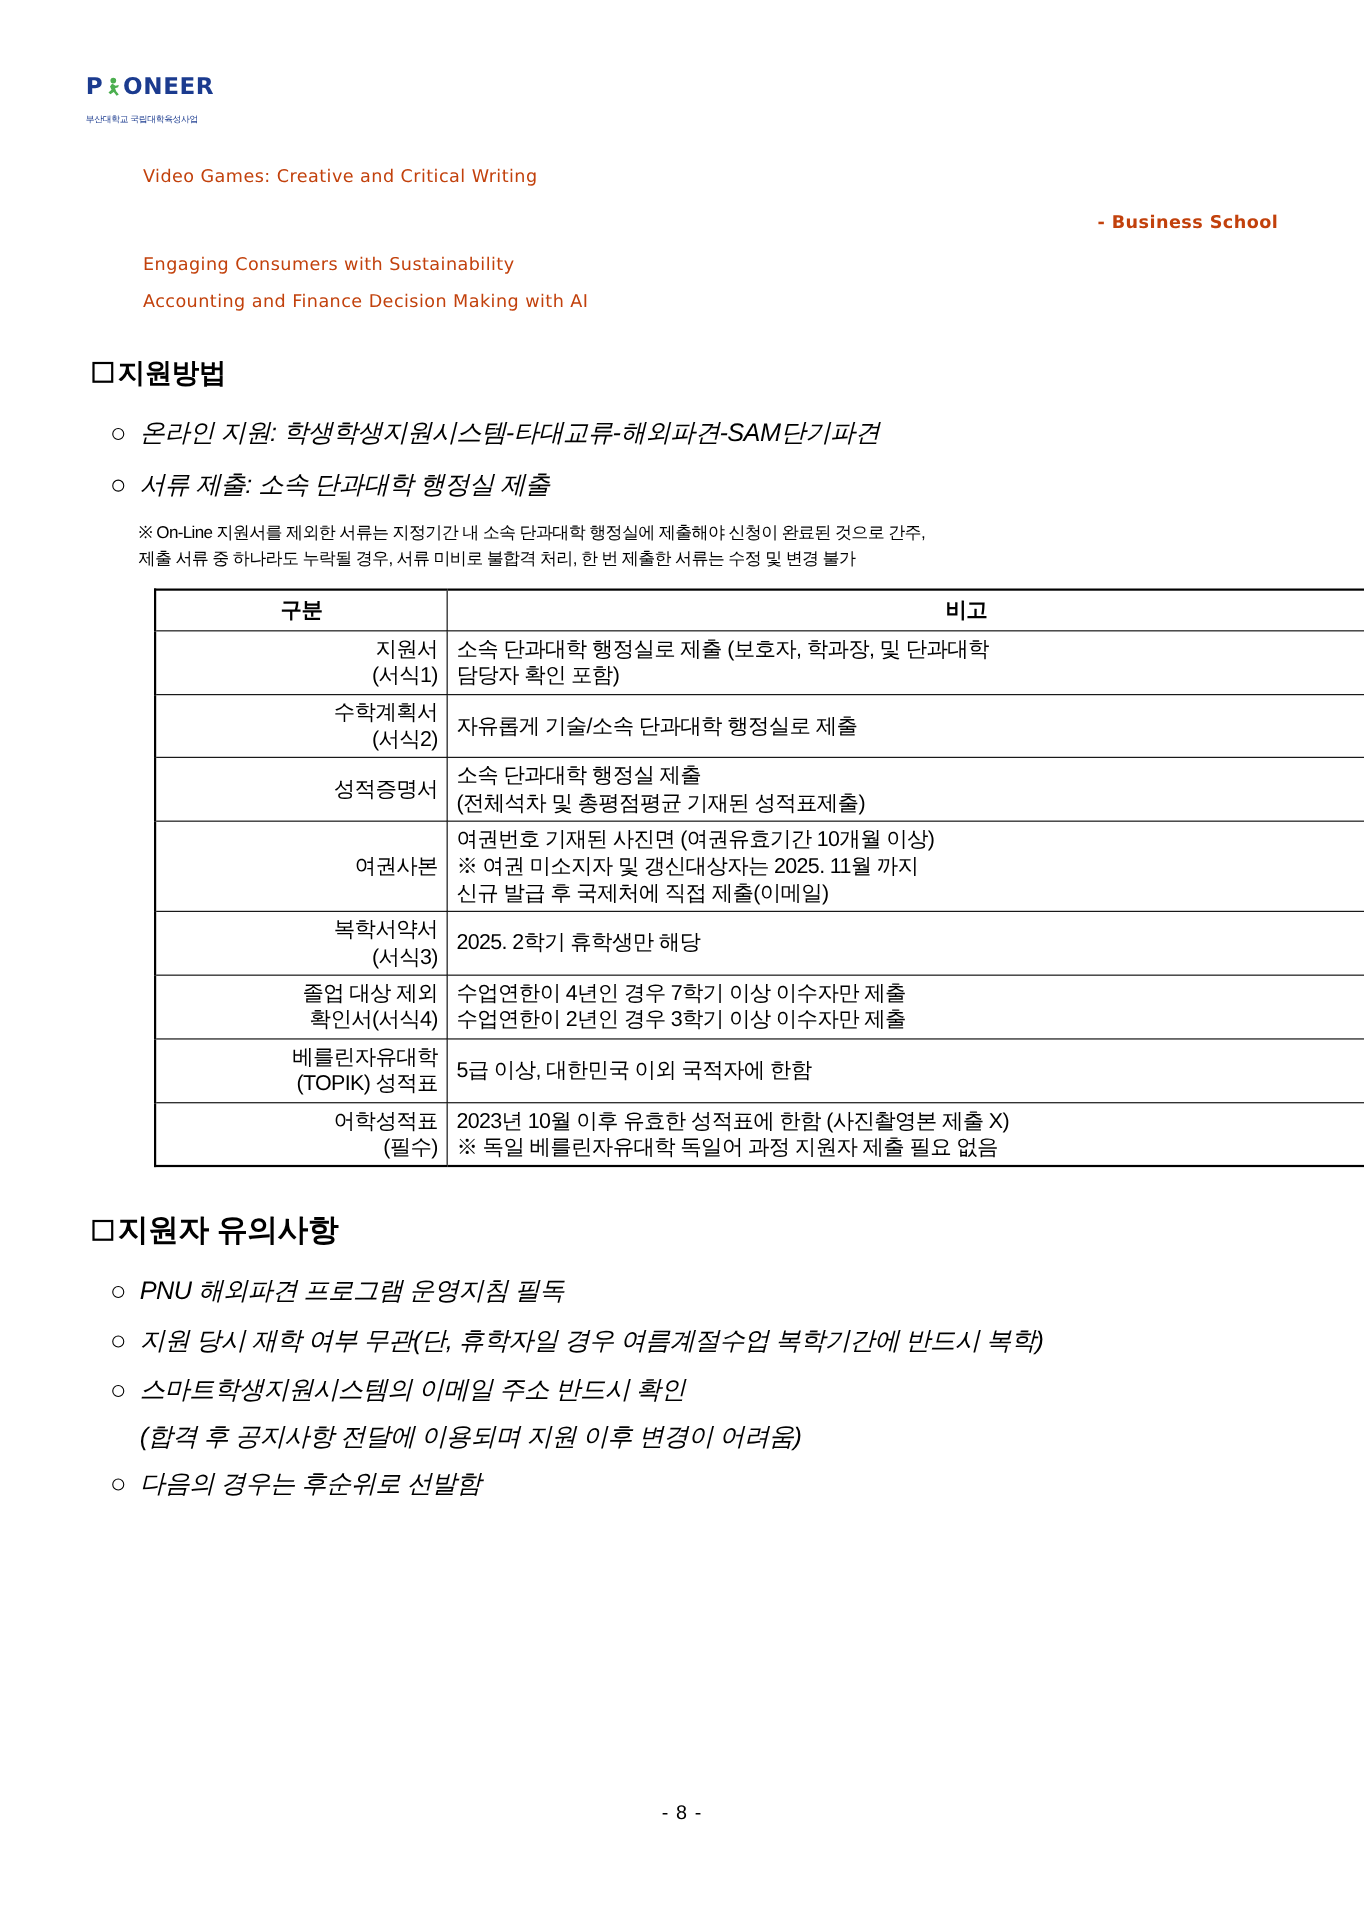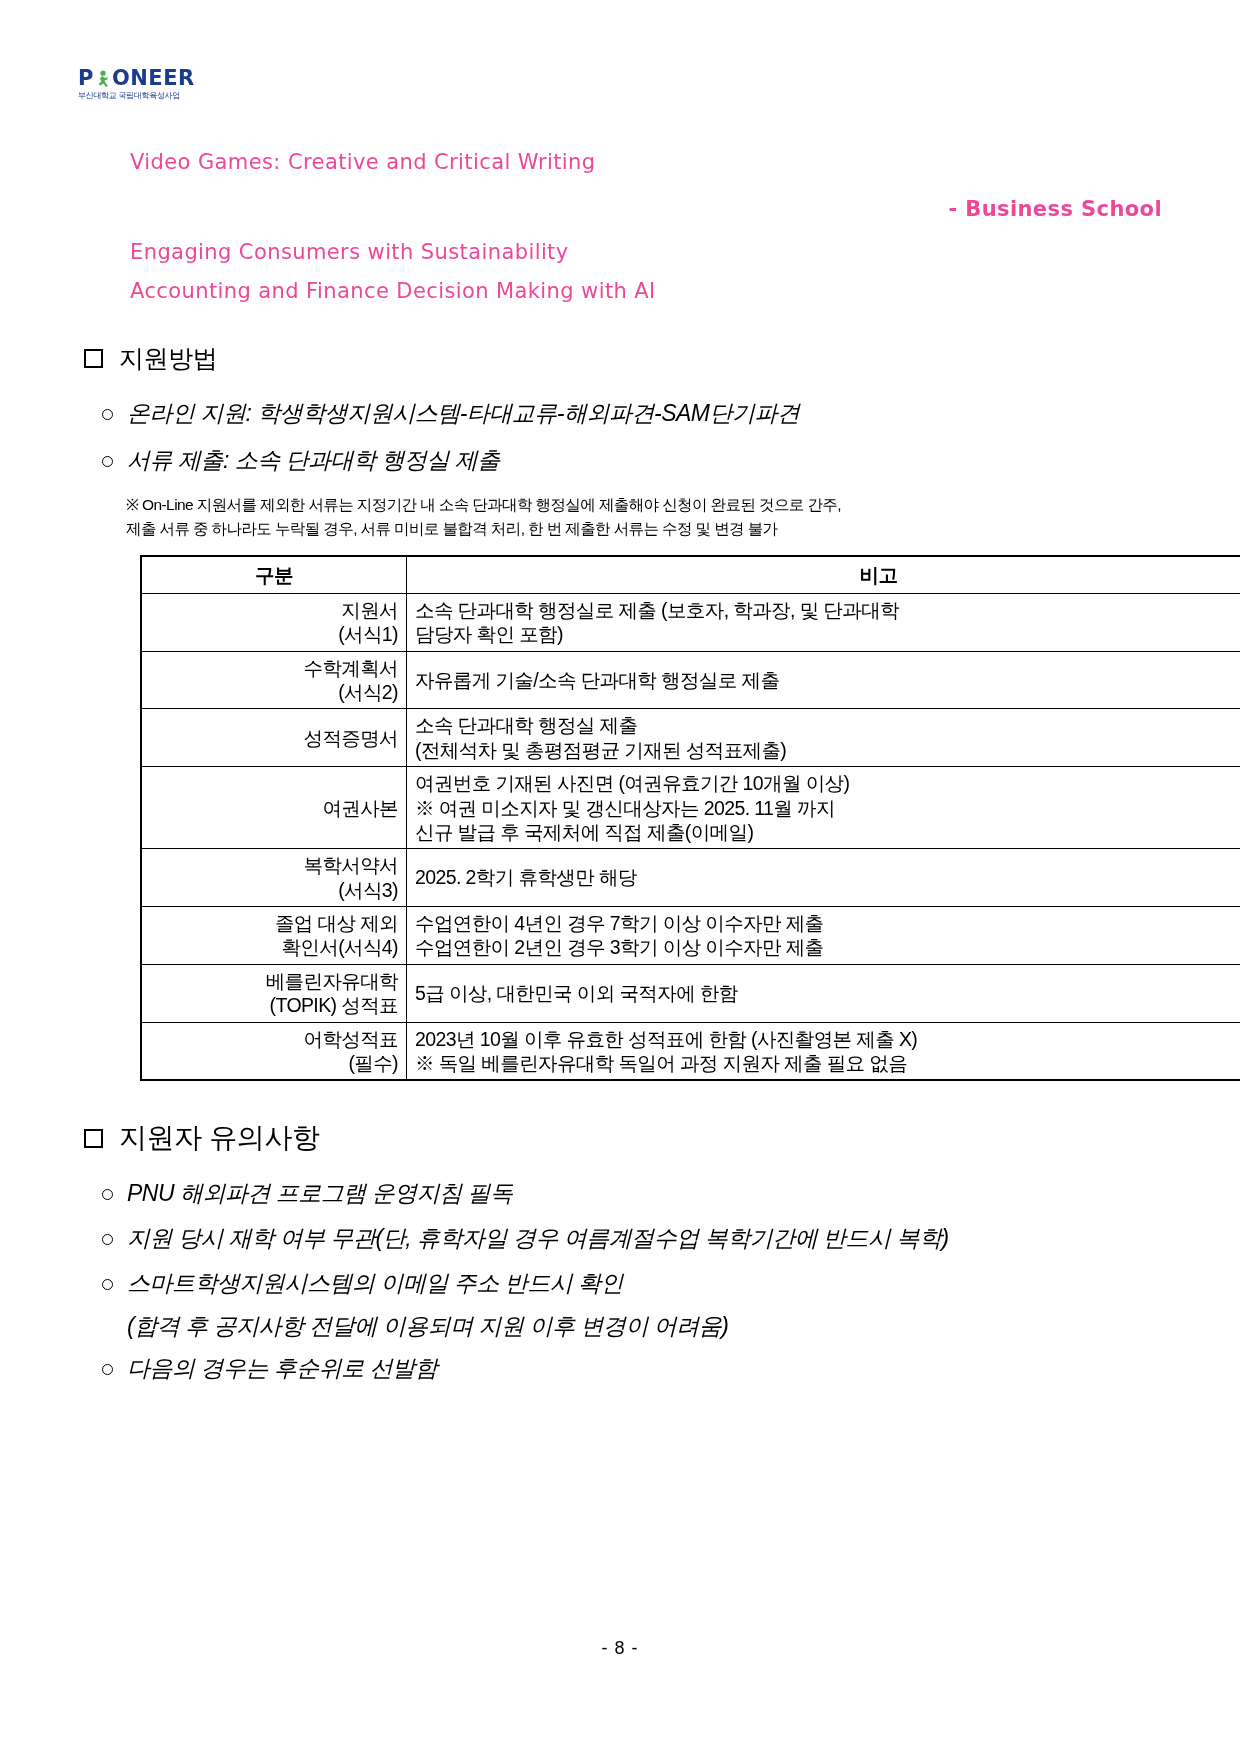--- a/index.html
+++ b/index.html
@@ -46,42 +46,42 @@
     width: 16px;
     height: 18px;
     position: relative;
     margin: 0 1px;
   }
   .logo-runner svg { display:block; }
   .logo-sub {
     font-size: 8px;
     color: #1b3b8f;
     letter-spacing: -0.3px;
-    margin-top: 1px;
+    margin-top: 14px;
     white-space: nowrap;
   }
 
   
   .eng-line {
     font-family: "DejaVu Sans", sans-serif;
-    font-size: 21px;
+    font-size: 16px;
     letter-spacing: 0.4px;
-    color: #ec4899;
+    color: #c2410c;
     line-height: 1.0;
   }
   .indent-1 { margin-left: 52px; }
   .indent-dash { margin-left: 38px; }
   .bold { font-weight: bold; text-align: right; }
 
   .sec-head {
     display: flex;
     align-items: center;
-    gap: 16px;
+    gap: 4px;
     font-size: 25px;
-    font-weight: normal;
+    font-weight: bold;
     letter-spacing: -0.4px;
     margin-left: 6px;
   }
   .sec-head .box {
     display: inline-block;
     width: 19px;
     height: 19px;
     border: 2px solid #000;
     box-sizing: border-box;
   }

